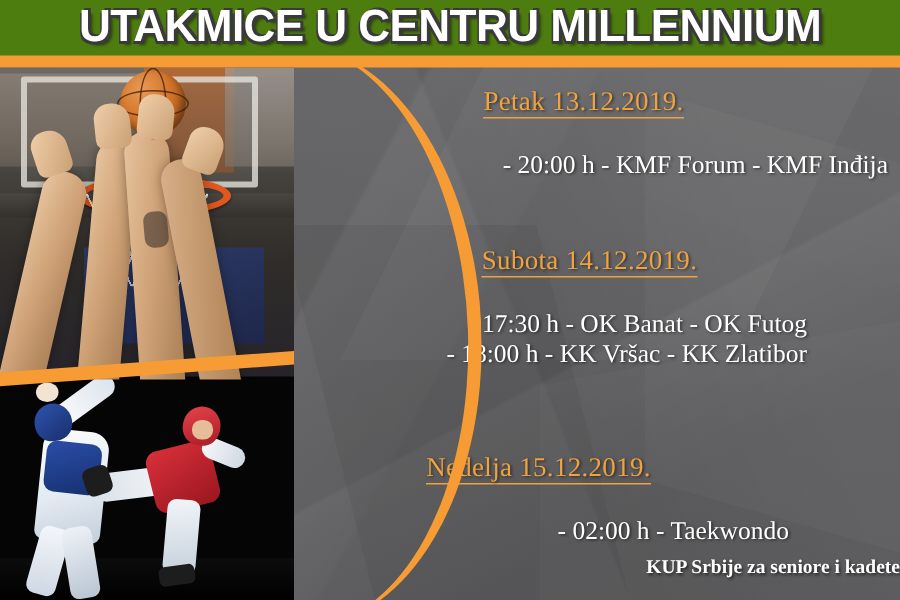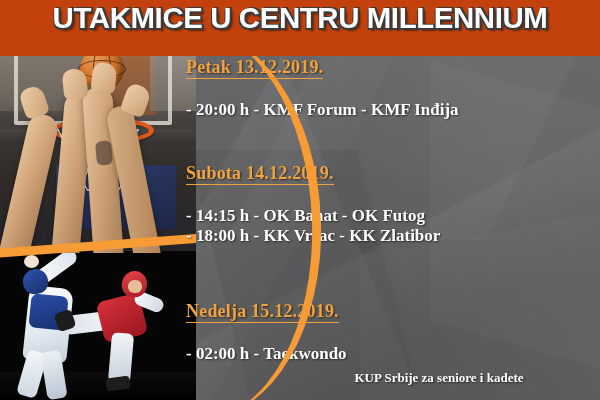--- a/index.html
+++ b/index.html
@@ -54,22 +54,22 @@
     left: 360px; top: 230px;
     width: 300px; height: 200px;
     background: rgba(255,255,255,0.022);
     transform: skewY(-10deg);
   }
 
   
   .banner {
     position: absolute;
     left: 0; top: 0;
-    width: 600px; height: 56px;
-    background: #c2410c;
+    width: 600px; height: 37px;
+    background: #4d7c0f;
     z-index: 40;
   }
   .banner-title {
     position: absolute;
     left: 0; right: 0;
     top: 1px;
     text-align: center;
     font-family: "Liberation Sans", sans-serif;
     font-weight: bold;
     font-size: 30px;
@@ -368,43 +368,44 @@
     z-index: 25;
   }
   .day-block { position: absolute; left: 0; width: 414px; }
   .day-1 { top: 12px; }
   .day-2 { top: 118px; }
   .day-3 { top: 256px; }
 
   .day-head {
     color: #f0a23f;
     font-size: 18px;
-    font-weight: bold;
+    font-weight: normal;
+    text-align: center;
     letter-spacing: .2px;
     text-shadow: 1px 1px 2px rgba(0,0,0,.55);
   }
   .day-head span {
     border-bottom: 1.6px solid #f0a23f;
     padding-bottom: 1px;
   }
   .match {
     color: #ffffff;
     font-size: 17px;
-    font-weight: bold;
-    text-align: left;
+    font-weight: normal;
+    text-align: right;
     white-space: nowrap;
     text-shadow: 1px 1px 2px rgba(0,0,0,.6);
   }
   .m-pad-1 { margin-top: 22px; }
   .m-pad-2 { }
   .sub-note {
     color: #ffffff;
     font-size: 13px;
     font-weight: bold;
-    text-align: center;
+    text-align: right;
     margin-top: 6px;
     padding-left: 92px;
     white-space: nowrap;
     text-shadow: 1px 1px 2px rgba(0,0,0,.6);
   }
   .day-1 .day-head { padding-right: 8px; }
   .day-2 .day-head { }
   .day-3 .day-head { padding-right: 68px; }
   .day-1 .match { padding-right: 8px; }
   .day-2 .match { padding-right: 62px; }
@@ -476,21 +477,21 @@
 
   <div class="schedule">
 
     <div class="day-block day-1">
       <div class="day-head"><span>Petak  13.12.2019.</span></div>
       <div class="match m-pad-1">- 20:00 h - KMF Forum - KMF Inđija</div>
     </div>
 
     <div class="day-block day-2">
       <div class="day-head"><span>Subota 14.12.2019.</span></div>
-      <div class="match m-pad-1">- 14:15 h - OK Banat - OK Futog</div>
+      <div class="match m-pad-1">- 17:30 h - OK Banat - OK Futog</div>
       <div class="match m-pad-2">- 18:00 h - KK Vršac - KK Zlatibor</div>
     </div>
 
     <div class="day-block day-3">
       <div class="day-head"><span>Nedelja 15.12.2019.</span></div>
       <div class="match m-pad-1">- 02:00 h - Taekwondo</div>
       <div class="sub-note">KUP Srbije za seniore i kadete</div>
     </div>
 
   </div>

